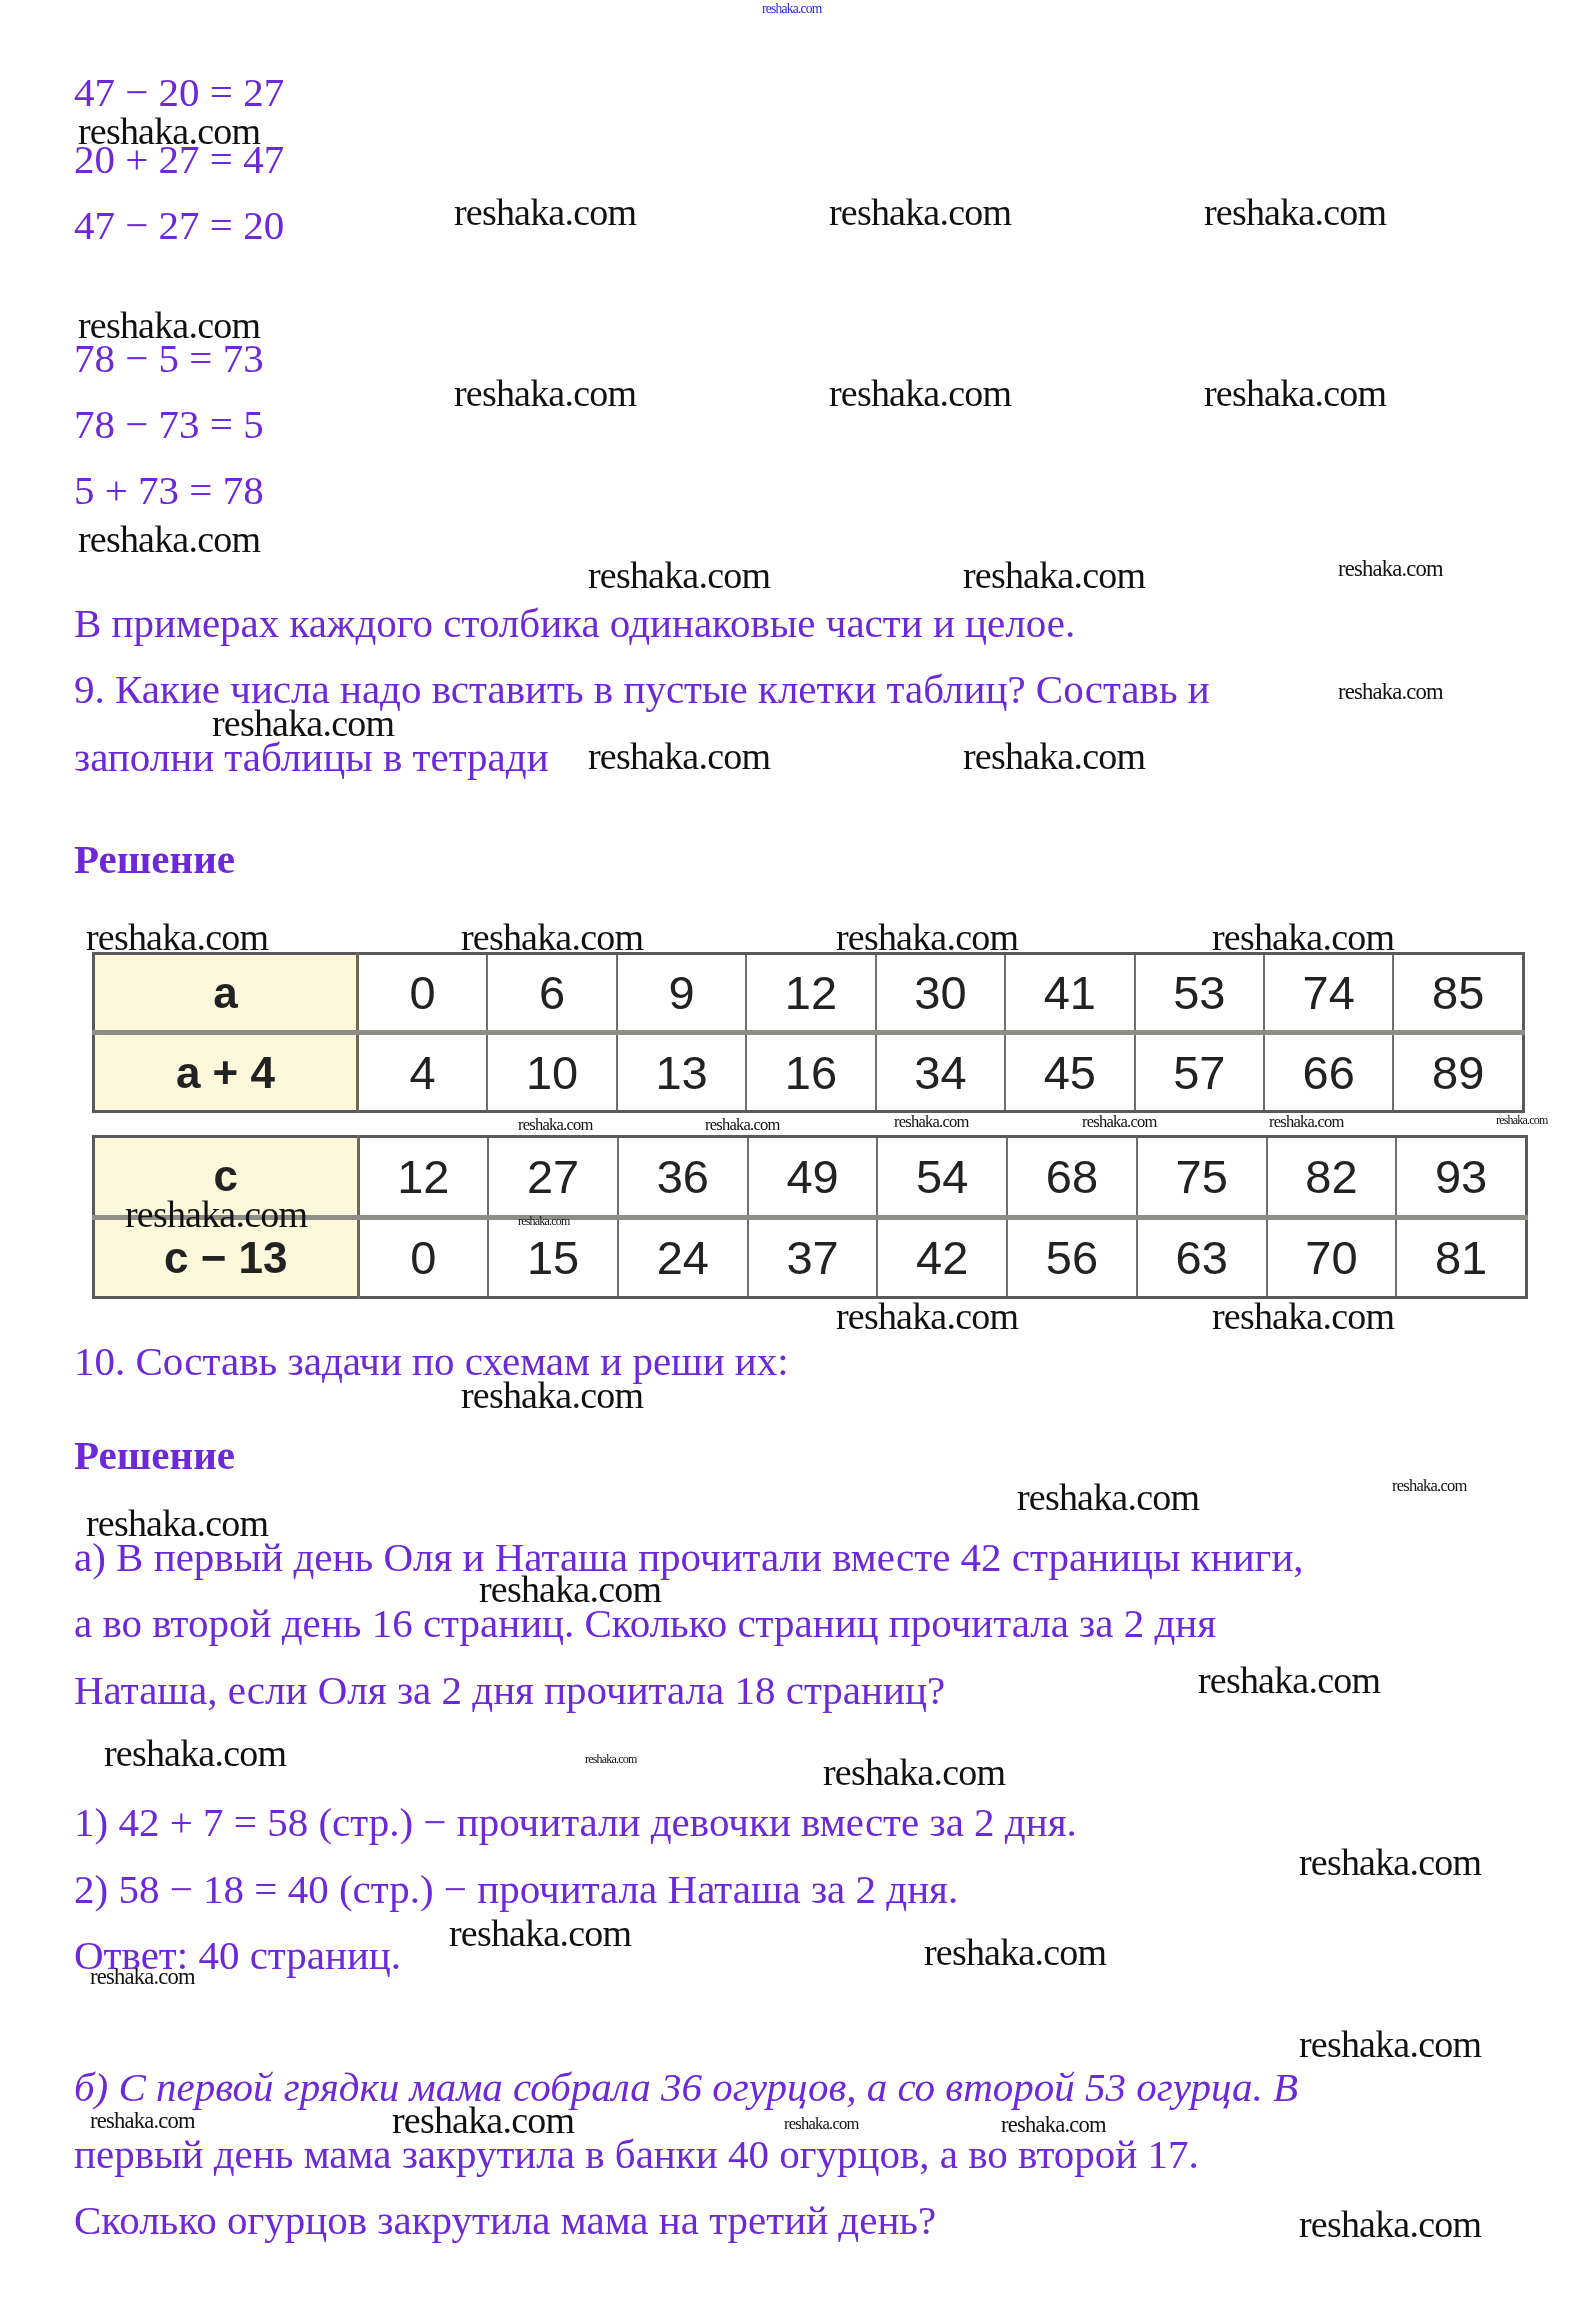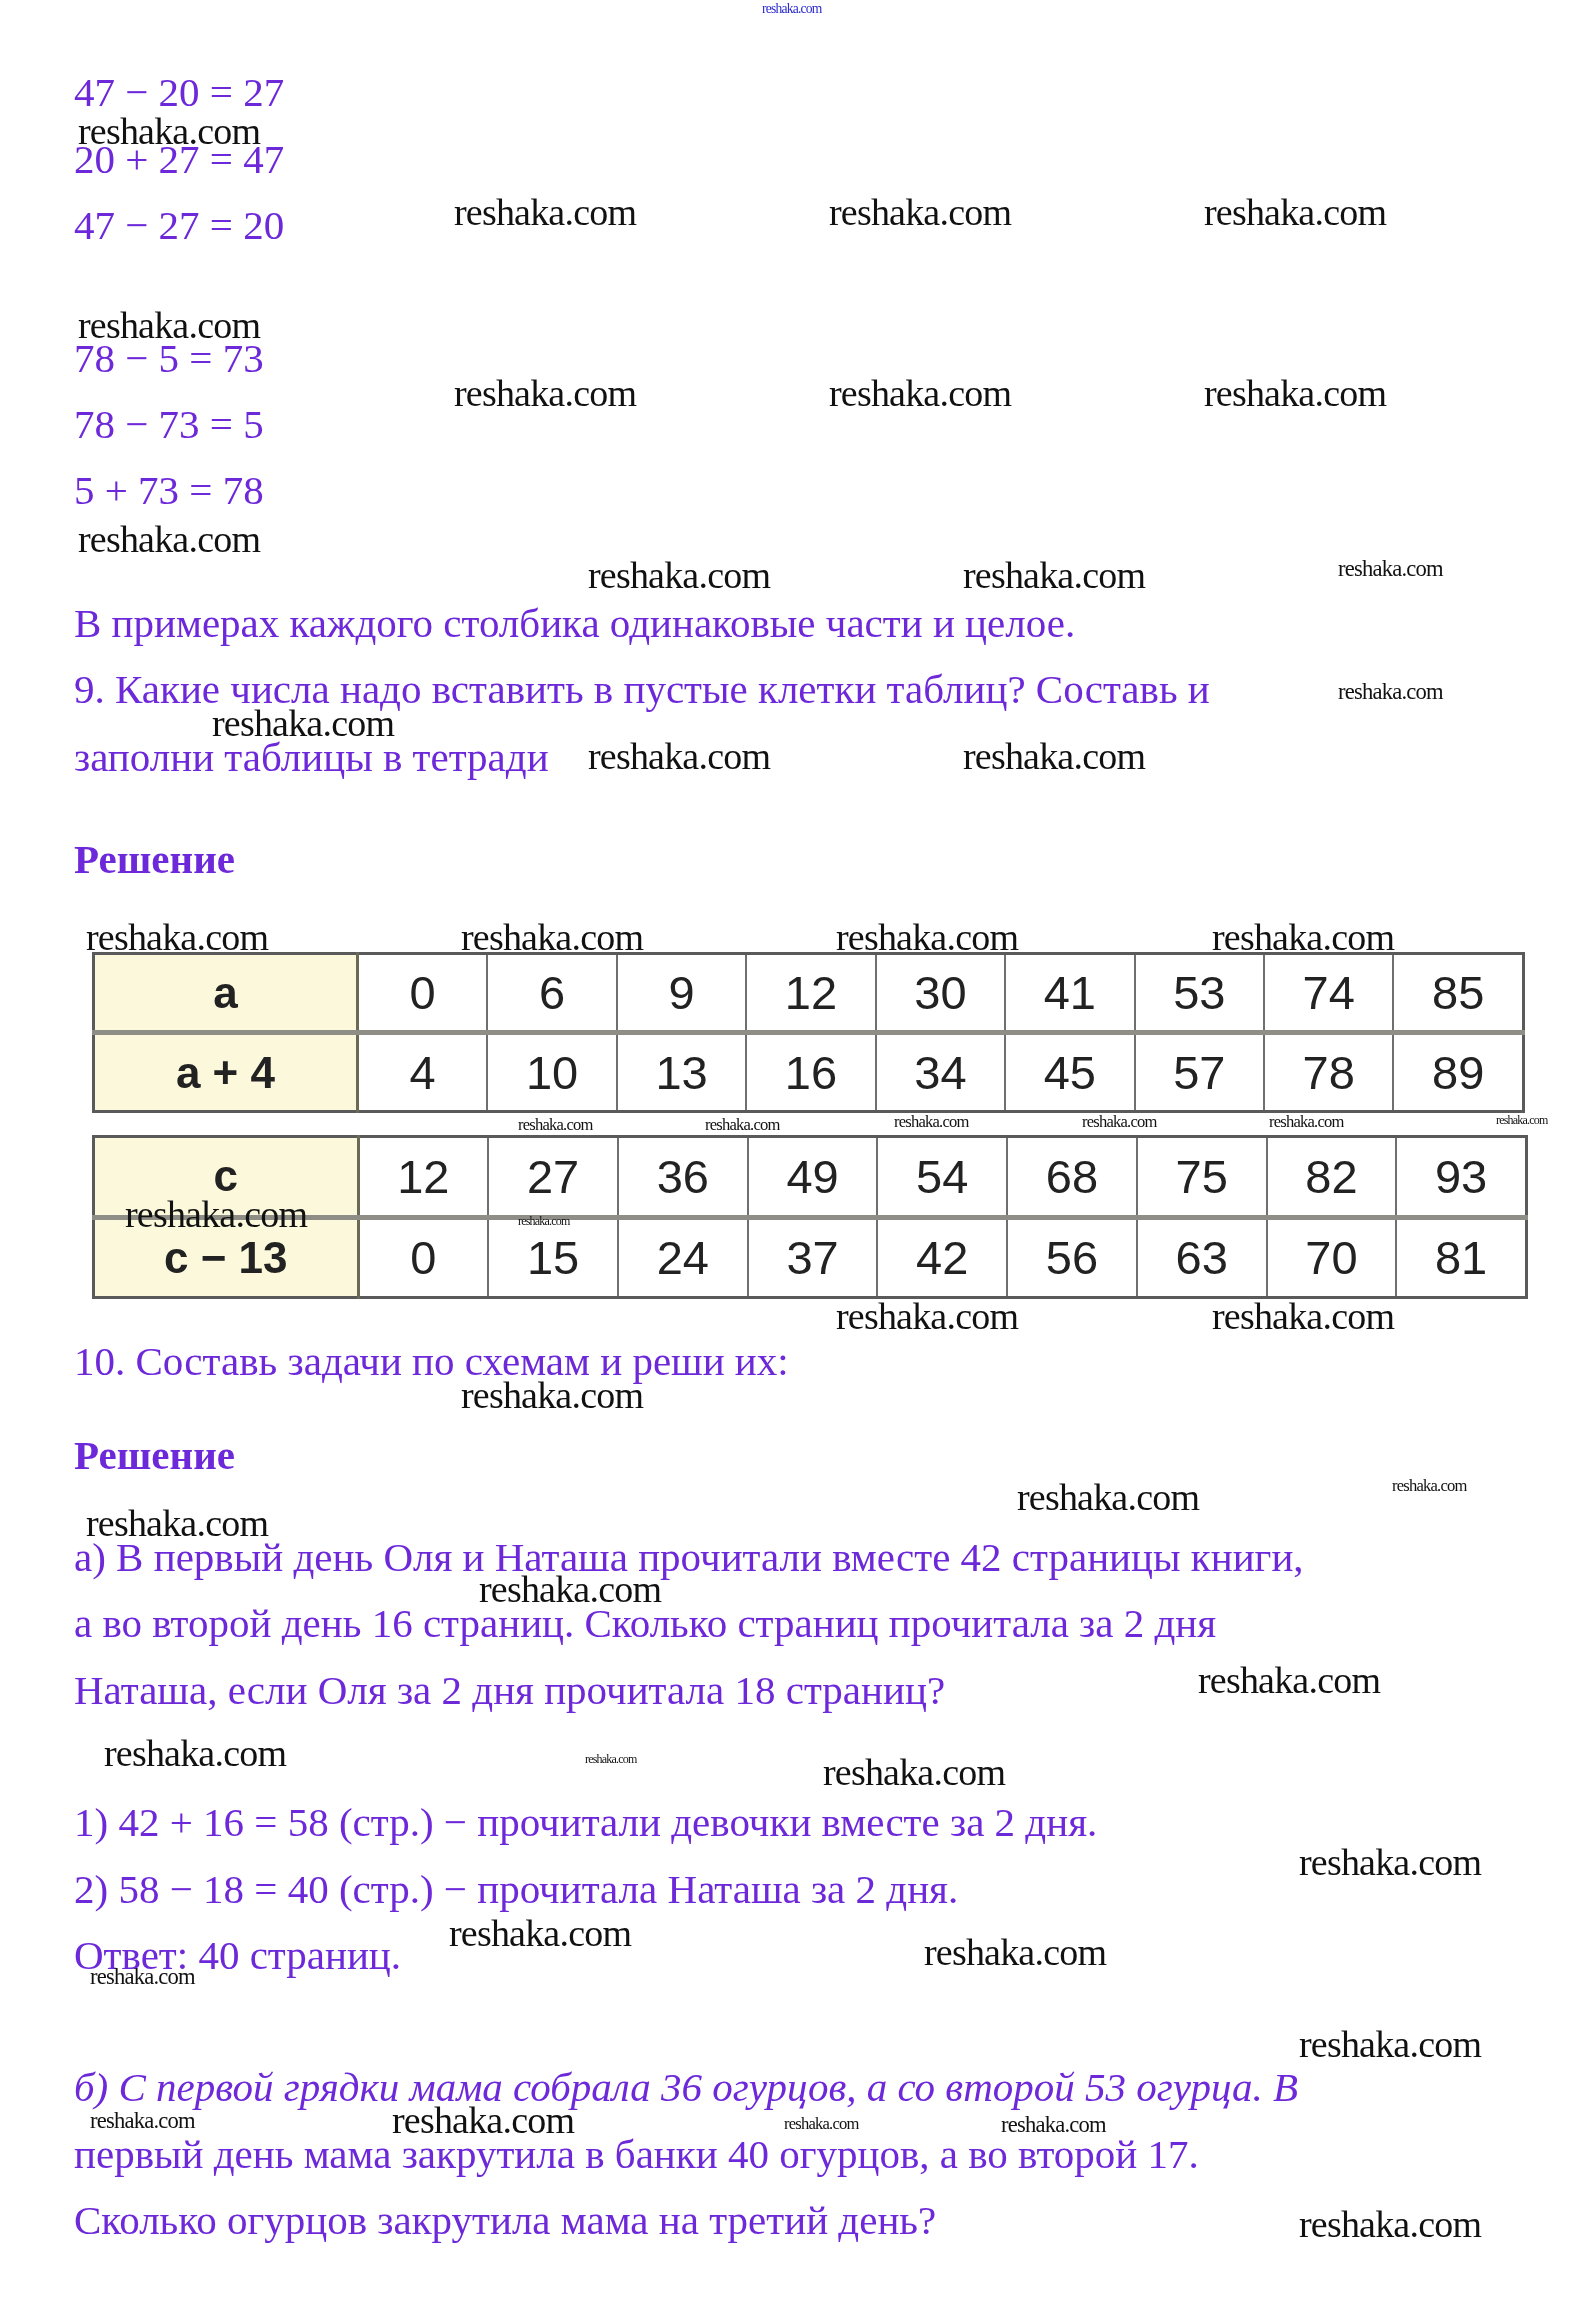--- a/index.html
+++ b/index.html
@@ -52,21 +52,21 @@
   </tr>
   <tr>
     <td class="head">a + 4</td>
     <td class="val">4</td>
     <td class="val">10</td>
     <td class="val">13</td>
     <td class="val">16</td>
     <td class="val">34</td>
     <td class="val">45</td>
     <td class="val">57</td>
-    <td class="val">78</td>
+    <td class="val">66</td>
     <td class="val">89</td>
   </tr>
 </tbody>
   </table>
 
 <table class="grid" style="left:92px;top:1135px;width:1436px;height:164px;">
   <tbody>
       <tr class="sep">
     <td class="head">c</td>
     <td class="val">12</td>
@@ -94,21 +94,21 @@
 </tbody>
   </table>
 
 <div class="t" style="left:74px;top:1341px;">10. Составь задачи по схемам и реши их:</div>
 <div class="t b" style="left:74px;top:1435px;">Решение</div>
 
 <div class="t" style="left:74px;top:1537px;">а) В первый день Оля и Наташа прочитали вместе 42 страницы книги,</div>
 <div class="t" style="left:74px;top:1603px;">а во второй день 16 страниц. Сколько страниц прочитала за 2 дня</div>
 <div class="t" style="left:74px;top:1670px;">Наташа, если Оля за 2 дня прочитала 18 страниц?</div>
 
-<div class="t" style="left:74px;top:1802px;">1) 42 + 16 = 58 (стр.) − прочитали девочки вместе за 2 дня.</div>
+<div class="t" style="left:74px;top:1802px;">1) 42 + 7 = 58 (стр.) − прочитали девочки вместе за 2 дня.</div>
 <div class="t" style="left:74px;top:1869px;">2) 58 − 18 = 40 (стр.) − прочитала Наташа за 2 дня.</div>
 <div class="t" style="left:74px;top:1935px;">Ответ: 40 страниц.</div>
 
 <div class="t" style="left:74px;top:2067px;font-style:italic;">б) С первой грядки мама собрала 36 огурцов, а со второй 53 огурца. В</div>
 <div class="t" style="left:74px;top:2134px;">первый день мама закрутила в банки 40 огурцов, а во второй 17.</div>
 <div class="t" style="left:74px;top:2200px;">Сколько огурцов закрутила мама на третий день?</div>
 
 <div class="wm" style="left:78px;top:112px;">reshaka.com</div>
 <div class="wm" style="left:454px;top:193px;">reshaka.com</div>
 <div class="wm" style="left:829px;top:193px;">reshaka.com</div>

